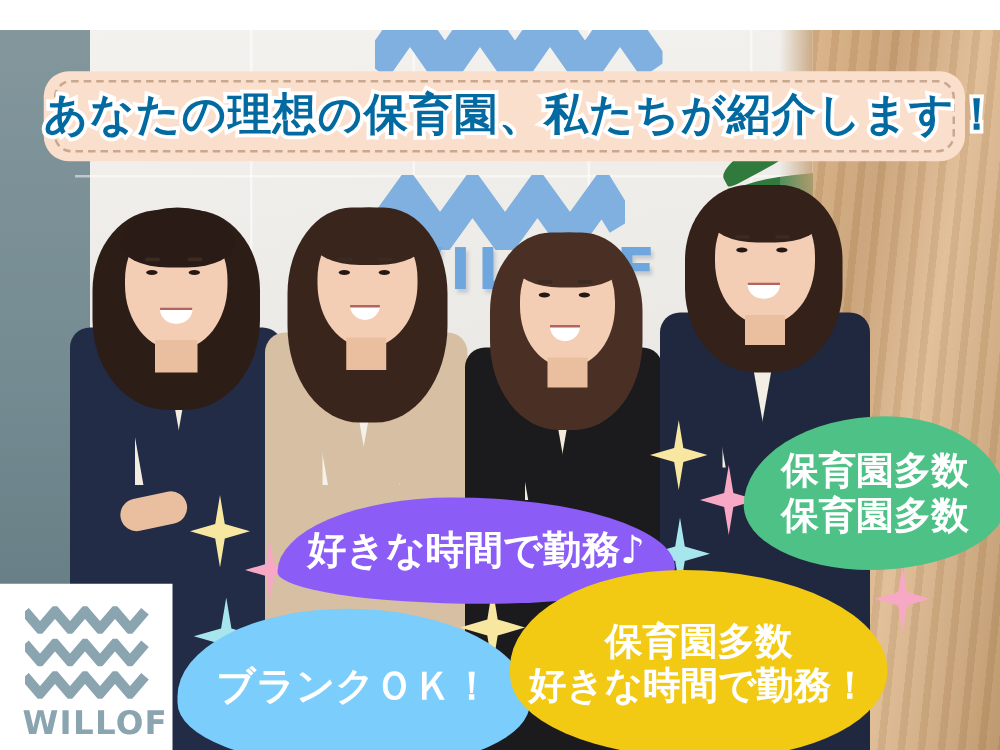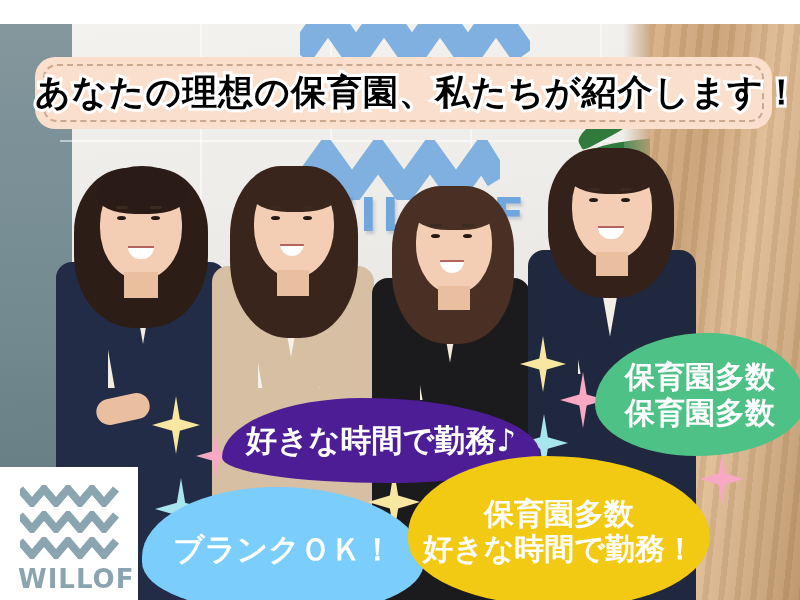--- a/index.html
+++ b/index.html
@@ -48,32 +48,32 @@
   .eye{position:absolute;width:9px;height:4px;background:#241813;border-radius:50%;}
   .brow{position:absolute;width:12px;height:3px;background:#3a2a20;border-radius:3px;}
   .mouth{position:absolute;background:#fff;border-radius:0 0 12px 12px;border-top:2px solid #b4645f;}
 
   
   .banner{position:absolute;left:35px;top:57px;width:737px;height:72px;
     background:#fbdfcd;border-radius:20px;}
   .banner-dash{position:absolute;left:8px;top:7px;right:8px;bottom:7px;
     border:2px dashed #c9a88f;border-radius:14px;}
   .banner-text{position:absolute;left:0;right:0;top:50%;transform:translateY(-52%);
-    text-align:center;font-size:35px;font-weight:700;letter-spacing:1px;color:#000000;
+    text-align:center;font-size:35px;font-weight:700;letter-spacing:1px;color:#0369a1;
     -webkit-text-stroke:6px #ffffff;paint-order:stroke fill;
     font-family:"DejaVu Sans","Liberation Sans",sans-serif;white-space:nowrap;}
 
   
   .bub{position:absolute;display:flex;align-items:center;justify-content:center;
     color:#fff;font-weight:700;text-align:center;line-height:1.18;
     font-family:"DejaVu Sans","Liberation Sans",sans-serif;}
 
   .bub-green{left:595px;top:333px;width:210px;height:123px;background:#4ec186;
     border-radius:54% 46% 52% 48%/58% 56% 44% 42%;font-size:30px;}
-  .bub-pink{left:222px;top:398px;width:318px;height:85px;background:#4c1d95;
+  .bub-pink{left:222px;top:398px;width:318px;height:85px;background:#8b5cf6;
     border-radius:44% 56% 48% 52%/70% 66% 34% 30%;font-size:31px;}
   .bub-blue{left:142px;top:487px;width:282px;height:125px;background:#7bcdfb;
     border-radius:48% 52% 40% 46%/56% 60% 40% 40%;font-size:31px;}
   .bub-yellow{left:408px;top:456px;width:302px;height:150px;background:#f2c913;
     border-radius:46% 54% 44% 50%/52% 54% 46% 44%;font-size:30px;}
 
   
   .sp{position:absolute;}
   .sp i{display:block;width:100%;height:100%;
     clip-path:polygon(50% 0%,58% 40%,100% 50%,58% 60%,50% 100%,42% 60%,0% 50%,42% 40%);}

